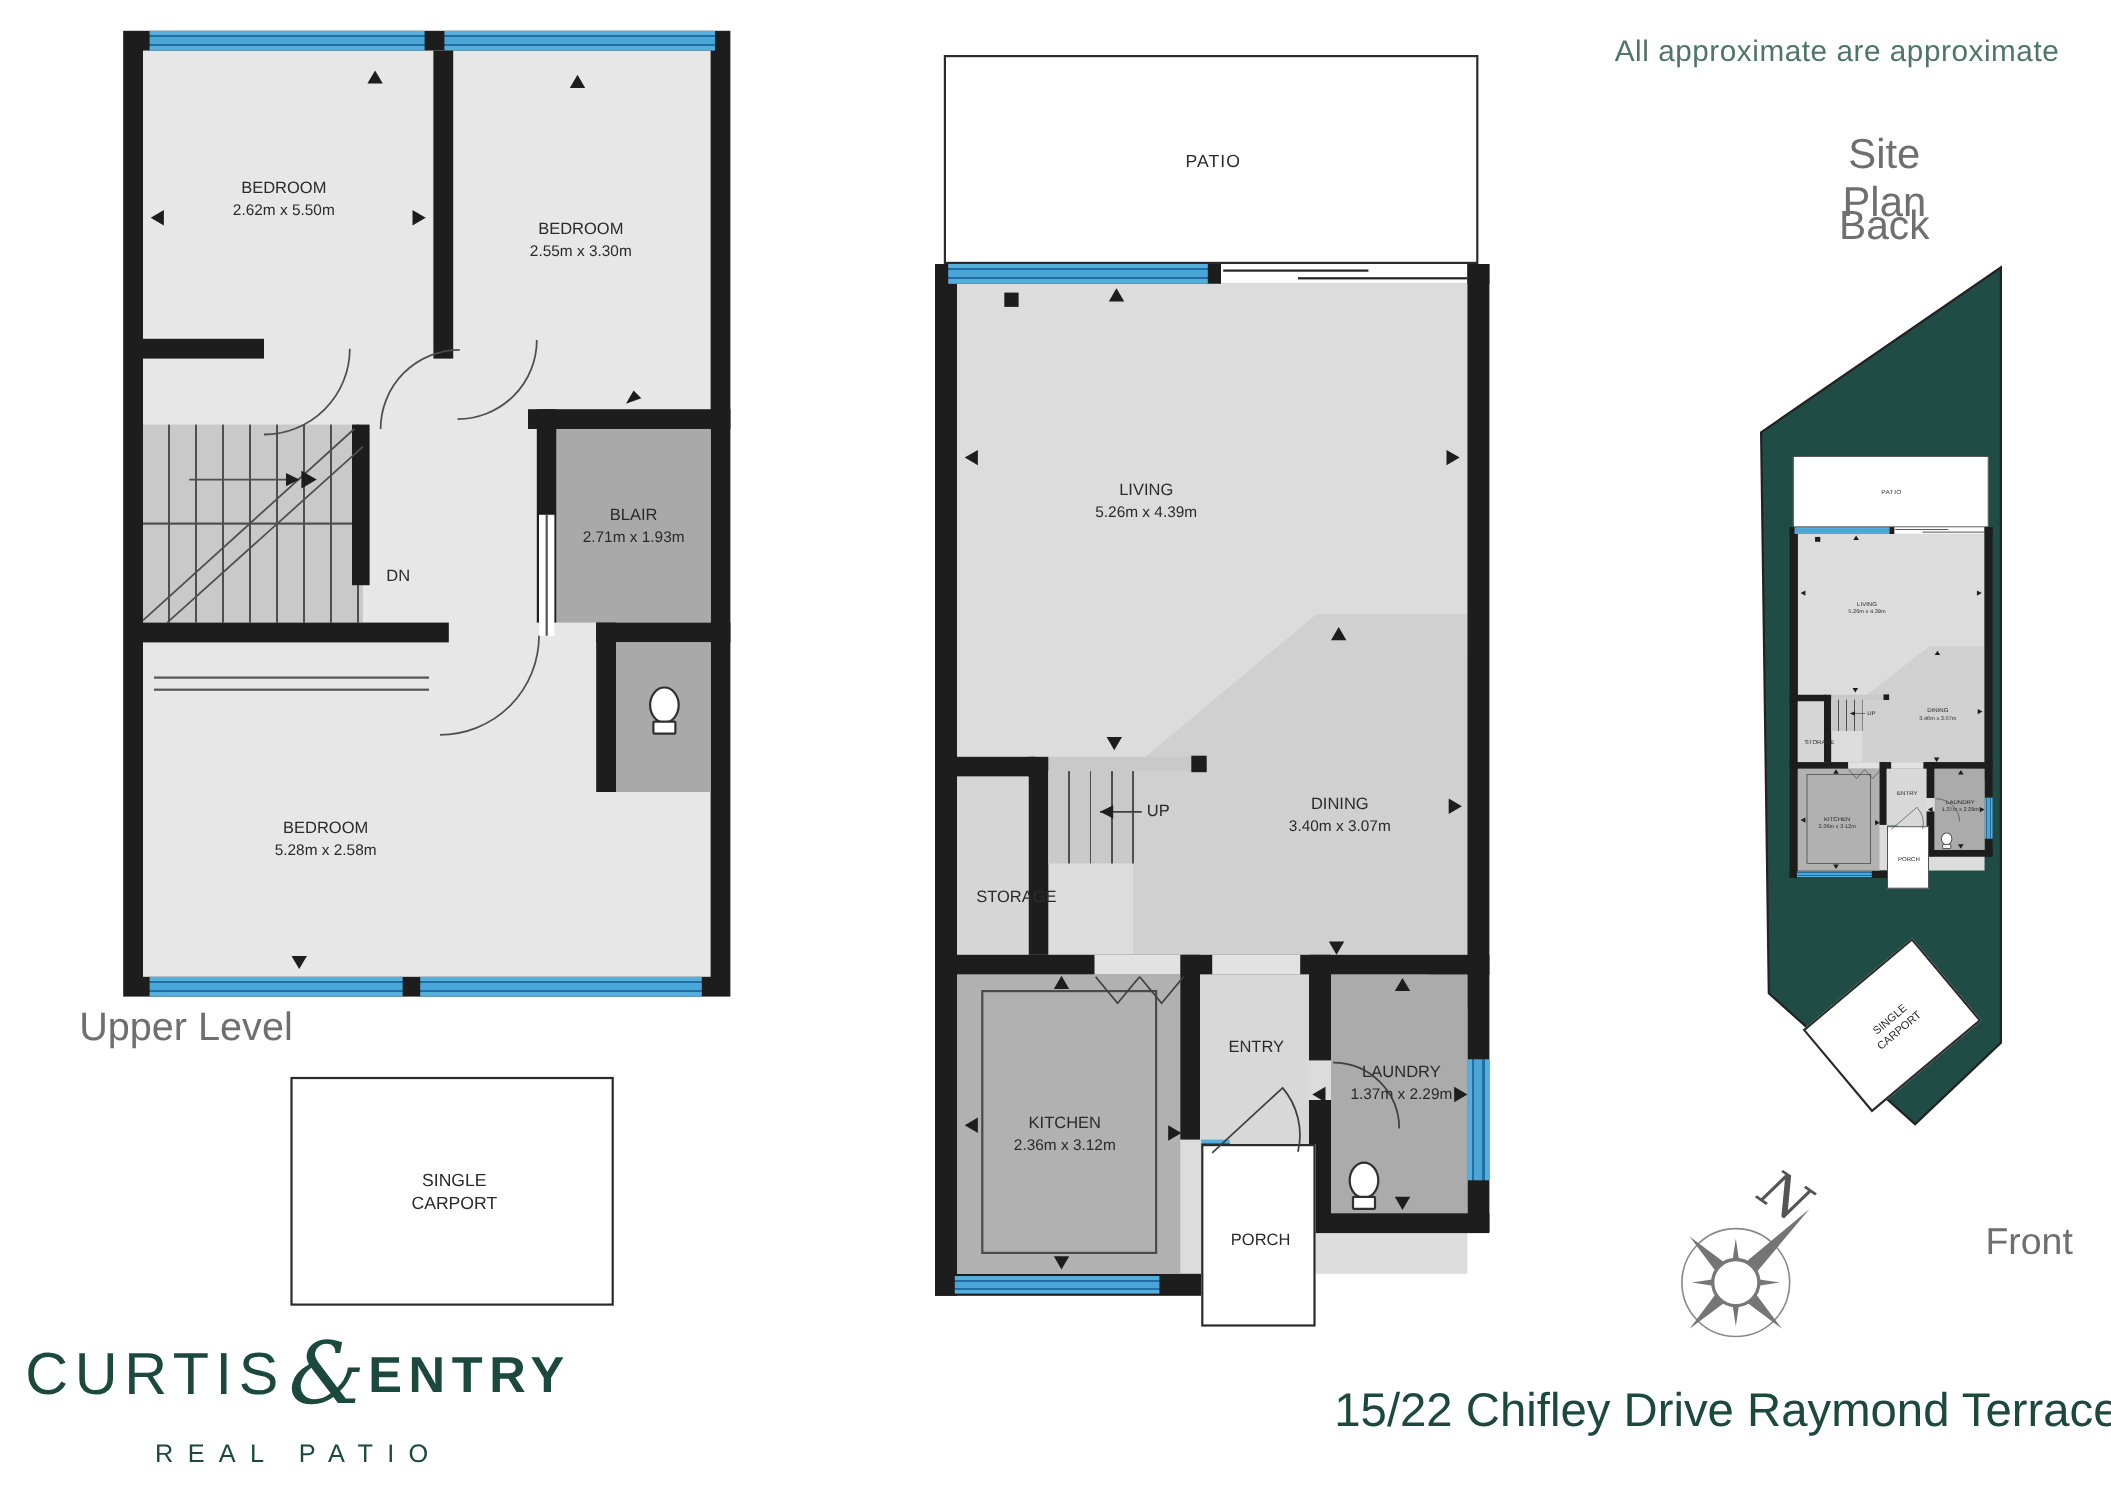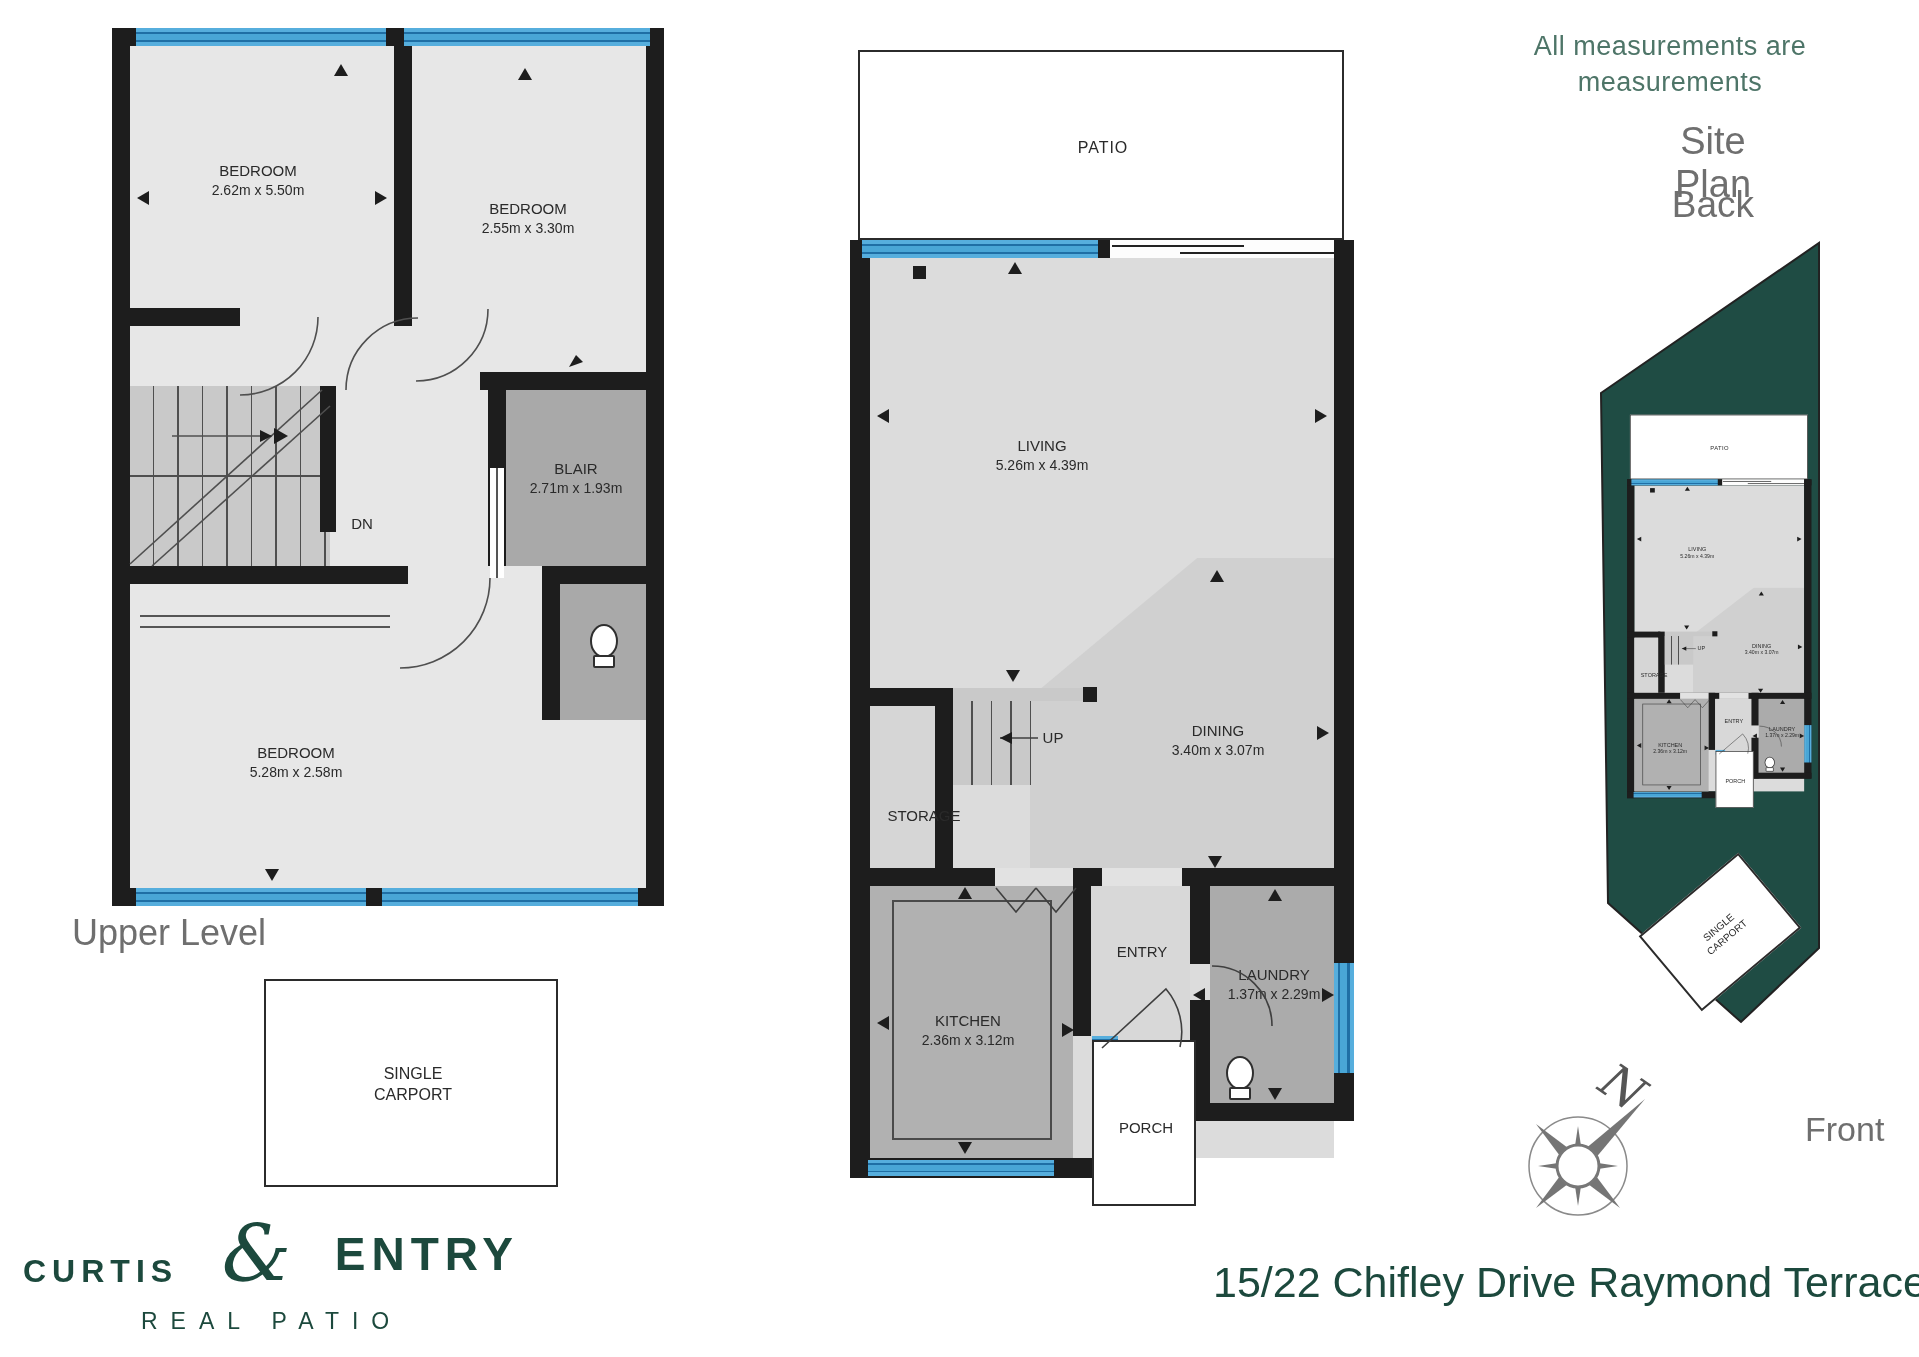--- a/index.html
+++ b/index.html
@@ -327,21 +327,21 @@
 </div>
   </div>
 <div class="outline-box" style="left:1655px;top:883px;width:130px;height:98px;transform:rotate(-40deg);">
   <div class="lbl" style="left:65px;top:49px;font-size:10px;">
     <div>SINGLE</div>
       <div>CARPORT</div>
   </div>
 </div>
 
 <div class="abs" style="left:1440px;top:28px;width:460px;text-align:center;font-size:27px;line-height:1.35;color:#4e7568;letter-spacing:0.5px;">
-  <div>All measurements are measurements</div>
+  <div>All approximate are approximate</div>
 </div>
 <div class="gray-title" style="left:1638px;top:120px;width:150px;text-align:center;font-size:38px;">Site Plan</div>
 <div class="gray-title" style="left:1638px;top:184px;width:150px;text-align:center;font-size:37px;">Back</div>
 <div class="gray-title" style="left:1805px;top:1110px;font-size:34px;">Front</div>
 
 <svg class="abs" style="left:1502px;top:1046px;" width="156" height="200" viewBox="0 0 156 200">
   <circle cx="76" cy="120" r="49" fill="none" stroke="#8a8a8a" stroke-width="1.5"></circle>
   <g fill="#757575">
     <polygon points="76,80 70,120 82,120"></polygon>
     <polygon points="116,120 76,114 76,126"></polygon>
@@ -350,18 +350,18 @@
     <polygon points="34,78 82,114 70,126"></polygon>
     <polygon points="118,162 82,114 70,126"></polygon>
     <polygon points="34,162 82,126 70,114"></polygon>
     <polygon points="143,53 82,126 70,114"></polygon>
   </g>
   <circle cx="76" cy="120" r="21" fill="#fff" stroke="#777" stroke-width="3"></circle>
   <text x="100" y="56" font-size="48" font-style="italic" font-family="DejaVu Serif, serif" fill="#555" transform="rotate(35 118 40)">N</text>
 </svg>
 
 <div class="abs brand-green" style="left:23px;top:1218px;width:496px;display:flex;align-items:center;justify-content:space-between;">
-  <span style="font-size:32px;font-weight:bold;letter-spacing:6px;margin-top:35px;">CURTIS</span>
+  <span style="font-size:54px;font-weight:normal;letter-spacing:6px;">CURTIS</span>
   <span style="font-size:78px;font-family:'DejaVu Serif',serif;font-style:italic;line-height:0.8;margin:0 2px;">&amp;</span>
   <span style="font-size:46px;font-weight:bold;letter-spacing:6px;">ENTRY</span>
 </div>
 <div class="abs brand-green" style="left:141px;top:1308px;font-size:23px;letter-spacing:13px;white-space:nowrap;">REAL PATIO</div>
 <div class="abs brand-green" style="left:1213px;top:1258px;font-size:43px;white-space:nowrap;">15/22 Chifley Drive Raymond Terrace</div>
 
 </body></html>

